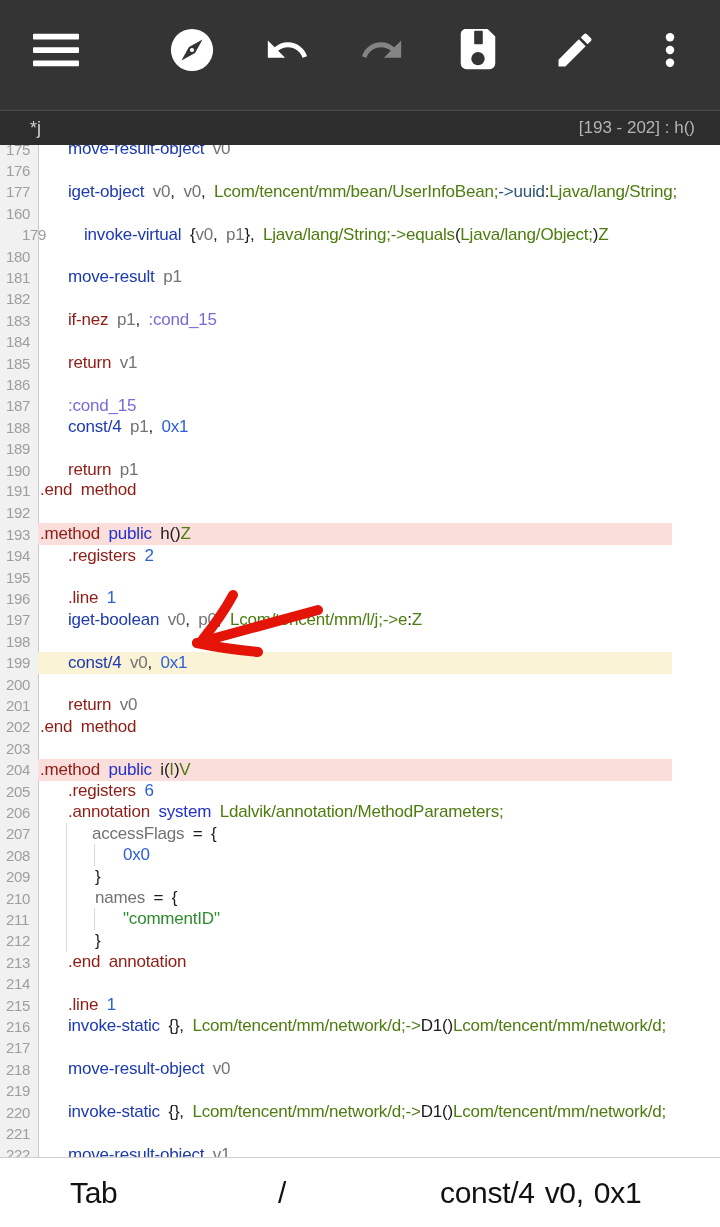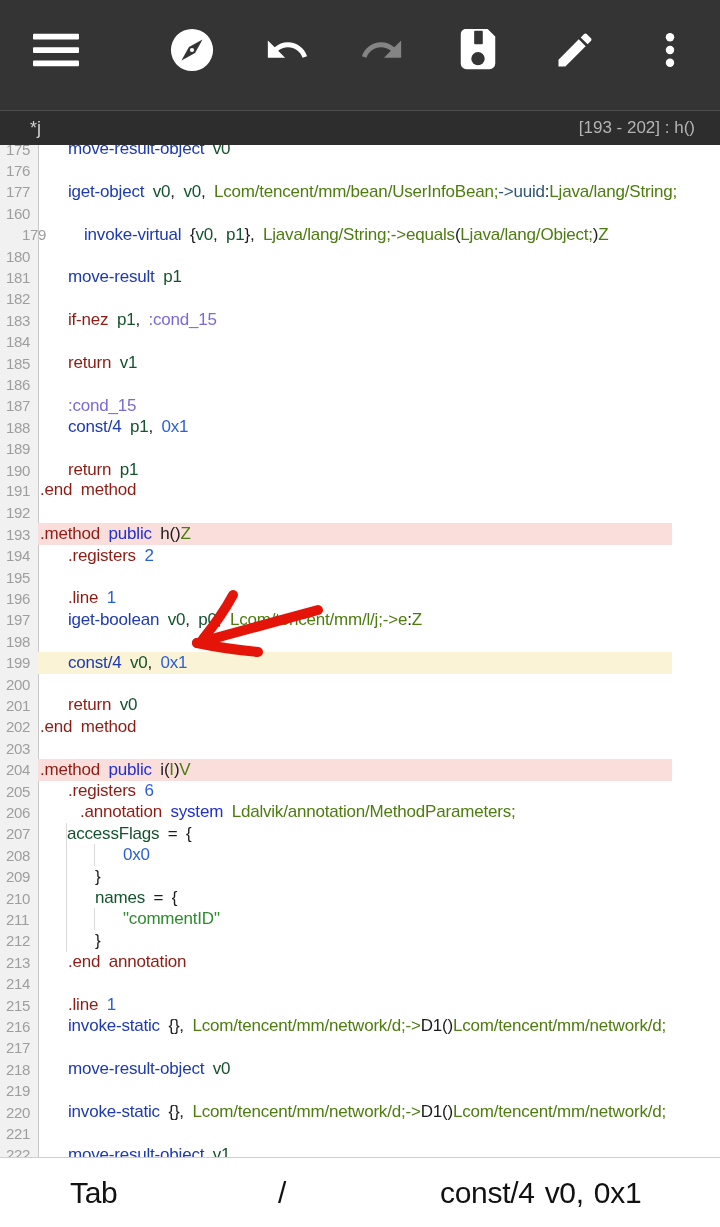--- a/index.html
+++ b/index.html
@@ -18,21 +18,21 @@
   .gutterbg{position:absolute;left:0;top:0;width:38px;height:1157px;background:#f1f1f1;border-right:1px solid #c9c9c9;}
   .row{position:absolute;left:0;width:672px;height:22px;display:flex;align-items:center;}
   .ln{flex:0 0 38px;box-sizing:border-box;padding-left:6px;font-size:15px;color:#9e9e9e;
       letter-spacing:-0.3px;}
   .code{flex:1 1 auto;height:100%;display:flex;align-items:center;font-size:17px;letter-spacing:-0.2px;
         word-spacing:4px;white-space:pre;position:relative;}
   .bg-pink{background:#f9dedb;}
   .bg-yellow{background:#faf3d6;}
   .guide{position:absolute;top:0;width:1px;height:100%;background:#d9d9d9;}
   .s-op{color:#1e3ab0;} .s-kw{color:#8e1c14;} .s-mod{color:#2230cc;}
-  .s-reg{color:#14532d;} .s-num{color:#2b5fd6;} .s-type{color:#4d7c0f;}
+  .s-reg{color:#737373;} .s-num{color:#2b5fd6;} .s-type{color:#4d7c0f;}
   .s-label{color:#7a6ad8;} .s-str{color:#2e8b2e;} .s-mem{color:#2f5576;} .s-plain{color:#1c1c1c;}
   
   .arrow{position:absolute;left:0;top:0;z-index:10;pointer-events:none;}
   
   .bottombar{position:absolute;left:0;top:1157px;width:720px;height:70px;background:#ffffff;
              border-top:1px solid #cfcfcf;z-index:20;box-sizing:border-box;}
   .bb-item{position:absolute;top:0;height:70px;display:flex;align-items:center;
            font-size:30px;font-weight:500;color:#111;letter-spacing:-0.3px;word-spacing:2px;}
 </style>
 </head>
@@ -162,25 +162,25 @@
         <div class="row" style="top: 758.6px;">
           <span class="ln">204</span>
           <span class="code bg-pink" style="padding-left: 2px;"><span class="s-kw">.method</span><span class="s-plain"> </span><span class="s-mod">public</span><span class="s-plain"> i(</span><span class="s-type">I</span><span class="s-plain">)</span><span class="s-type">V</span></span>
         </div>
         <div class="row" style="top: 780px;">
           <span class="ln">205</span>
           <span class="code" style="padding-left: 30px;"><span class="s-kw">.registers</span><span class="s-plain"> </span><span class="s-num">6</span></span>
         </div>
         <div class="row" style="top: 801.4px;">
           <span class="ln">206</span>
-          <span class="code" style="padding-left: 42px;"><span class="s-kw">.annotation</span><span class="s-plain"> </span><span class="s-mod">system</span><span class="s-plain"> </span><span class="s-type">Ldalvik/annotation/MethodParameters;</span></span>
+          <span class="code" style="padding-left: 30px;"><span class="s-kw">.annotation</span><span class="s-plain"> </span><span class="s-mod">system</span><span class="s-plain"> </span><span class="s-type">Ldalvik/annotation/MethodParameters;</span></span>
         </div>
         <div class="row" style="top: 822.8px;">
           <span class="ln">207</span>
-          <span class="code" style="padding-left: 29px;"><span class="s-reg">accessFlags</span><span class="s-plain"> = {</span></span>
+          <span class="code" style="padding-left: 54px;"><span class="s-reg">accessFlags</span><span class="s-plain"> = {</span></span>
           <span class="guide" style="left: 66px;"></span>
         </div>
         <div class="row" style="top: 844.2px;">
           <span class="ln">208</span>
           <span class="code" style="padding-left: 85px;"><span class="s-num">0x0</span></span>
           <span class="guide" style="left: 66px;"></span>
           <span class="guide" style="left: 94px;"></span>
         </div>
         <div class="row" style="top: 865.6px;">
           <span class="ln">209</span>

